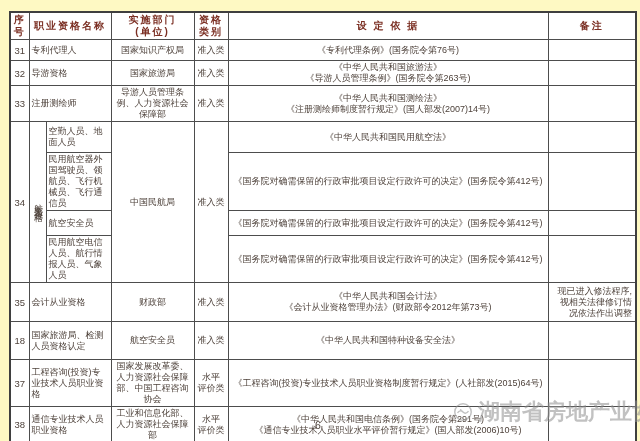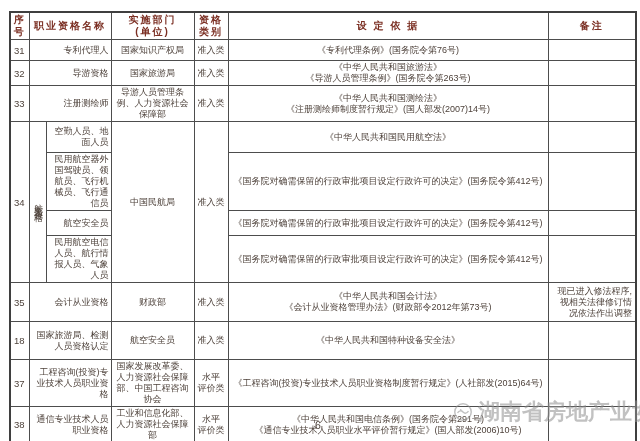--- a/index.html
+++ b/index.html
@@ -1,27 +1,27 @@
 <!DOCTYPE html>
 <html><head>
 <meta charset="utf-8">
 <style>
   html,body{margin:0;padding:0;background:#e9e9e9;}
-  .page{position:relative;width:640px;height:441px;background:#ffffff;overflow:hidden;
+  .page{position:relative;width:640px;height:441px;background:#fef9c3;overflow:hidden;
         font-family:"Liberation Sans","DejaVu Sans",sans-serif;color:#4e423b;}
   table.qual{position:absolute;left:9px;top:11px;width:626px;border-collapse:collapse;
         table-layout:fixed;background:#fff;}
   table.qual,table.qual th,table.qual td{border:1px solid #4d4d4d;}
   table.qual{border:2px solid #3f3f3f;}
   th{font-size:10px;font-weight:bold;color:#7b2f23;text-align:center;vertical-align:middle;
      letter-spacing:2px;white-space:pre-line;padding:1px 2px;line-height:12px;}
   td{font-size:9px;line-height:11px;vertical-align:middle;padding:1px 3px;color:#4e423b;}
-  td.no{ font-size:9.5px;}
+  td.no{ text-align:center;font-size:9.5px;}
   td.cat{text-align:center;white-space:pre-line;}
-  td.name{text-align:right;padding:1px 2px;}
+  td.name{text-align:left;padding:1px 2px;}
   td.dept{text-align:center;padding:1px 2px;}
   td.basis{text-align:center;white-space:pre-line;padding:1px 4px;}
   td.remark{text-align:right;white-space:pre-line;padding:1px 3px;}
   td.vert span{display:block;writing-mode:vertical-rl;text-orientation:upright;
       margin:0 auto;letter-spacing:2px;font-size:9px;}
   tr.h25{height:25px}tr.h21{height:21px}tr.h20{height:20px}tr.h30{height:30px}
   tr.h31{height:31px}tr.h48{height:48px}tr.h252{height:25px}tr.h39{height:39px}
   tr.h38{height:38px}tr.h32{height:32px}
   .page-number{position:absolute;left:306px;top:419px;width:24px;text-align:center;
       font-size:10.5px;color:#4e423b;}

